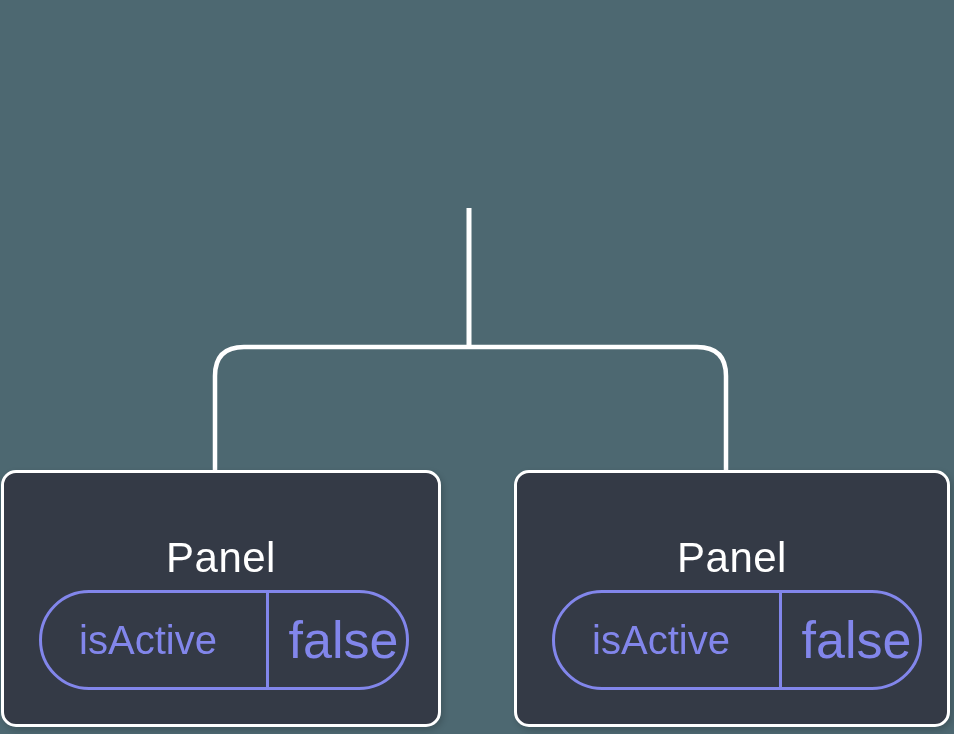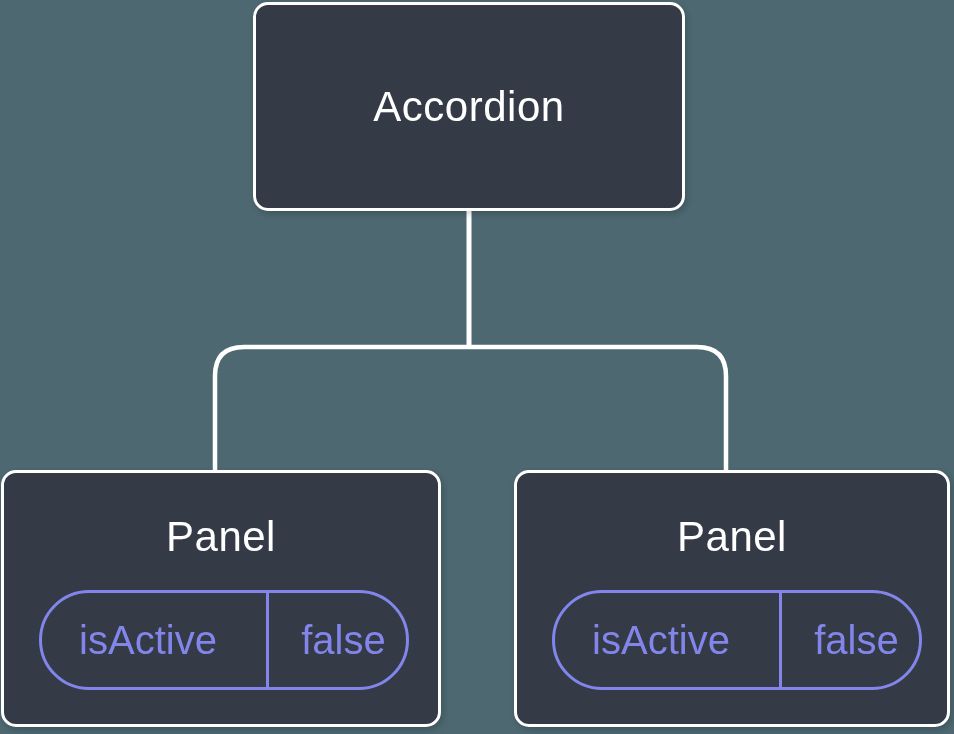--- a/index.html
+++ b/index.html
@@ -44,21 +44,21 @@
     justify-content: center;
   }
   .node-label {
     font-size: 42px;
     font-weight: 500;
     letter-spacing: 0.5px;
   }
   .panel-left  { left: 1px;   top: 470px; width: 440px; height: 257px; }
   .panel-right { left: 514px; top: 470px; width: 436px; height: 257px; }
   .panel-title {
-    margin-top: 40px;
+    margin-top: 61px;
     text-align: center;
     font-size: 42px;
     font-weight: 500;
     letter-spacing: 0.5px;
   }
   .state-pill {
     position: absolute;
     left: 35px; top: 117px;
     box-sizing: border-box;
     width: 370px; height: 100px;
@@ -79,36 +79,33 @@
   }
   .state-divider {
     width: 3px;
     background: var(--state-accent, #8286EB);
   }
   .state-value {
     flex: 1;
     display: flex;
     align-items: center;
     justify-content: center;
-    font-size: 40px;
+    font-size: 52px;
   }
 </style>
 </head>
 <body>
 
 <div class="canvas">
 
   <svg class="connectors" viewBox="0 0 954 734" aria-hidden="true">
     <path class="connector stem" d="M469 208 L469 347"></path>
     <path class="connector branch" d="M215 472 L215 376 Q215 347 244 347 L697 347 Q726 347 726 376 L726 472"></path>
   </svg>
 
-  <div class="node root-node">
-    <span class="node-label">Accordion</span>
-  </div>
 
   <div class="node panel-left">
     <div class="panel-title">Panel</div>
     <div class="state-pill">
       <span class="state-name">isActive</span>
       <span class="state-divider"></span>
       <span class="state-value">false</span>
     </div>
   </div>
 

